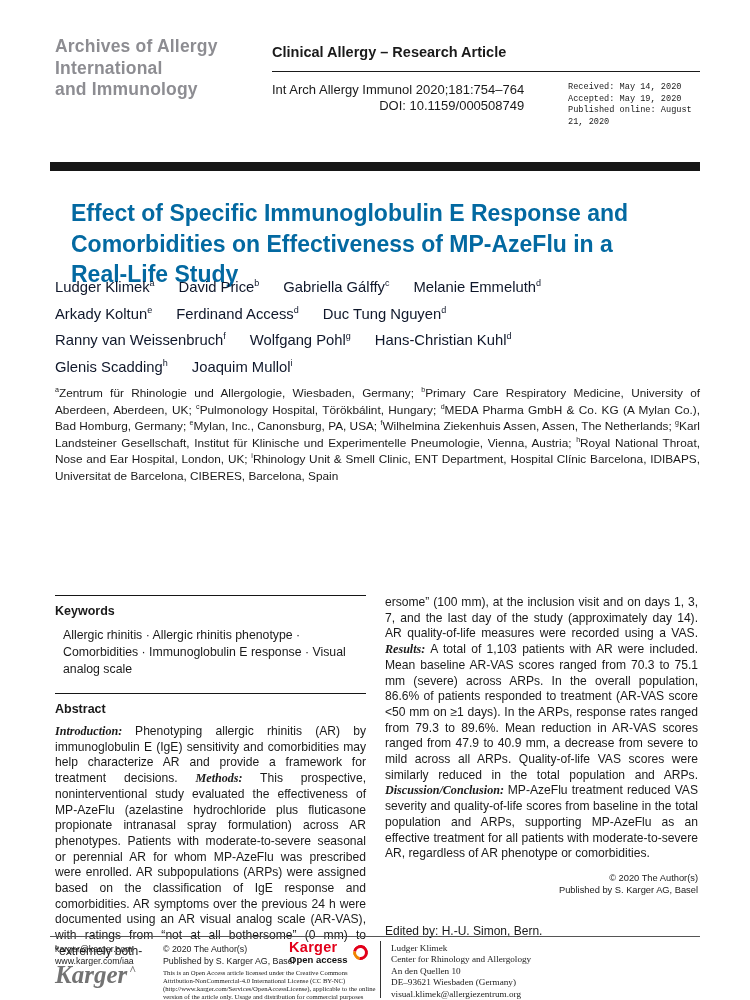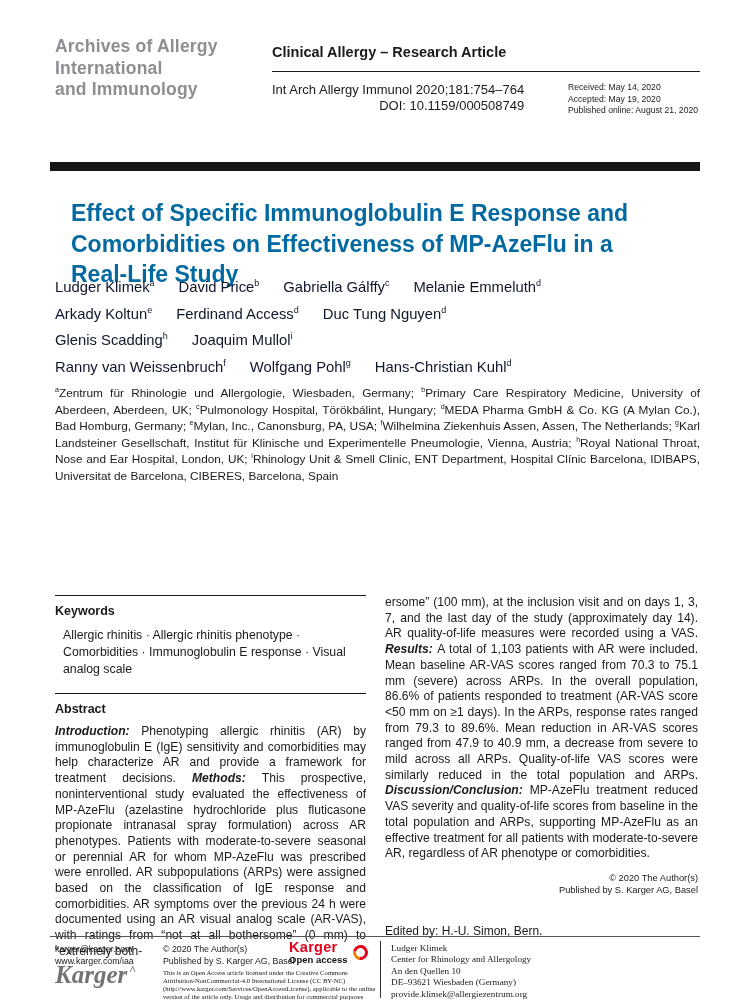--- a/index.html
+++ b/index.html
@@ -12,21 +12,21 @@
   .page{position:relative;width:750px;height:1000px;background:#fff;}
 
   
   .masthead{position:absolute;left:55px;top:36px;font-size:17.5px;font-weight:bold;
             line-height:21.5px;color:#8d8d92;letter-spacing:.2px;}
   .header-right{position:absolute;left:272px;top:44px;width:428px;}
   .article-type{font-size:14.5px;font-weight:bold;padding-bottom:11px;
                 border-bottom:1.5px solid #1a1a1a;}
   .meta-row{display:flex;justify-content:space-between;padding-top:10px;}
   .citation-block{font-size:13px;line-height:15.5px;text-align:right;}
-  .dates-block{font-size:8.6px;line-height:11.5px;width:132px;}
+  .dates-block{font-size:8.6px;line-height:11.5px;width:132px;font-family:Liberation Mono, monospace;}
 
   .black-bar{position:absolute;left:50px;top:162px;width:650px;height:9px;background:#161616;}
 
   
   .title{position:absolute;left:55px;top:182px;width:590px;margin:16px;
          font-size:23px;line-height:30.5px;font-weight:bold;color:#0369a1;}
   .authors{position:absolute;left:55px;top:278px;width:630px;font-size:14.8px;color:#0f172a;}
   .author-row{margin-bottom:8.5px;line-height:18px;}
   .author{margin-right:24px;}
   .author sup{font-size:9px;}
@@ -34,21 +34,21 @@
                 font-size:11.8px;line-height:16.6px;text-align:justify;}
 
   
   .col-left{position:absolute;left:55px;top:595px;width:311px;}
   .col-right{position:absolute;left:385px;top:595px;width:313px;}
   .sect-rule{border-top:1.5px solid #161616;margin-bottom:7px;}
   .abstract-rule{margin-top:15px;}
   .sect-heading{font-size:12.5px;font-weight:bold;line-height:16px;margin-bottom:7px;}
   .keywords-text{margin:8px;font-size:12.3px;line-height:17px;}
   .abstract-text{margin:0;font-size:12.1px;line-height:15.7px;text-align:justify;}
-  .lead{font-weight:bold;font-style:italic;}
+  .lead{font-weight:bold;font-style:italic;font-family:Liberation Serif, serif;}
   .copyright{margin-top:10px;text-align:right;font-size:9.3px;line-height:12.5px;}
   .edited-by{margin-top:27px;font-size:12px;}
 
   
   .footer-rule{position:absolute;left:50px;top:936px;width:650px;border-top:1px solid #555;}
   .footer-contact{position:absolute;left:55px;top:944px;font-size:8.8px;line-height:11.5px;}
   .footer-copyright{position:absolute;left:163px;top:944px;font-size:8.8px;line-height:11.5px;}
   .license{position:absolute;left:163px;top:969px;width:214px;margin:0;
            font-family:"Liberation Serif",serif;font-size:6.7px;line-height:7.9px;}
   .oa-logo{position:absolute;left:289px;top:940px;display:flex;align-items:center;}
@@ -90,22 +90,22 @@
     </div>
   </div>
 
   <div class="black-bar"></div>
 
   <h1 class="title">Effect of Specific Immunoglobulin E Response and Comorbidities on Effectiveness of MP-AzeFlu in a Real-Life Study</h1>
 
   <div class="authors">
       <div class="author-row"><span class="author"><span>Ludger Klimek</span><sup>a</sup></span><span class="author"><span>David Price</span><sup>b</sup></span><span class="author"><span>Gabriella Gálffy</span><sup>c</sup></span><span class="author"><span>Melanie Emmeluth</span><sup>d</sup></span></div>
       <div class="author-row"><span class="author"><span>Arkady Koltun</span><sup>e</sup></span><span class="author"><span>Ferdinand Access</span><sup>d</sup></span><span class="author"><span>Duc Tung Nguyen</span><sup>d</sup></span></div>
+      <div class="author-row"><span class="author"><span>Ranny van Weissenbruch</span><sup>f</sup></span><span class="author"><span>Wolfgang Pohl</span><sup>g</sup></span><span class="author"><span>Hans-Christian Kuhl</span><sup>d</sup></span></div>
       <div class="author-row"><span class="author"><span>Glenis Scadding</span><sup>h</sup></span><span class="author"><span>Joaquim Mullol</span><sup>i</sup></span></div>
-      <div class="author-row"><span class="author"><span>Ranny van Weissenbruch</span><sup>f</sup></span><span class="author"><span>Wolfgang Pohl</span><sup>g</sup></span><span class="author"><span>Hans-Christian Kuhl</span><sup>d</sup></span></div>
     </div>
 
   <p class="affiliations"><sup>a</sup>Zentrum für Rhinologie und Allergologie, Wiesbaden, Germany; <sup>b</sup>Primary Care Respiratory Medicine, University of Aberdeen, Aberdeen, UK; <sup>c</sup>Pulmonology Hospital, Törökbálint, Hungary; <sup>d</sup>MEDA Pharma GmbH &amp; Co. KG (A Mylan Co.), Bad Homburg, Germany; <sup>e</sup>Mylan, Inc., Canonsburg, PA, USA; <sup>f</sup>Wilhelmina Ziekenhuis Assen, Assen, The Netherlands; <sup>g</sup>Karl Landsteiner Gesellschaft, Institut für Klinische und Experimentelle Pneumologie, Vienna, Austria; <sup>h</sup>Royal National Throat, Nose and Ear Hospital, London, UK; <sup>i</sup>Rhinology Unit &amp; Smell Clinic, ENT Department, Hospital Clínic Barcelona, IDIBAPS, Universitat de Barcelona, CIBERES, Barcelona, Spain</p>
 
   <div class="col-left">
     <div class="sect-rule"></div>
     <div class="sect-heading">Keywords</div>
     <p class="keywords-text">Allergic rhinitis · Allergic rhinitis phenotype · Comorbidities · Immunoglobulin E response · Visual analog scale</p>
     <div class="sect-rule abstract-rule"></div>
     <div class="sect-heading">Abstract</div>
@@ -147,16 +147,16 @@
     <span>Karger</span><span class="caret">^</span>
   </div>
 
   <div class="footer-divider"></div>
 
   <div class="correspondence">
     <div>Ludger Klimek</div>
     <div>Center for Rhinology and Allergology</div>
     <div>An den Quellen 10</div>
     <div>DE–93621 Wiesbaden (Germany)</div>
-    <div>provide.klimek@allergiezentrum.org</div>
+    <div>visual.klimek@allergiezentrum.org</div>
   </div>
 
 </div>
 
 </body></html>

